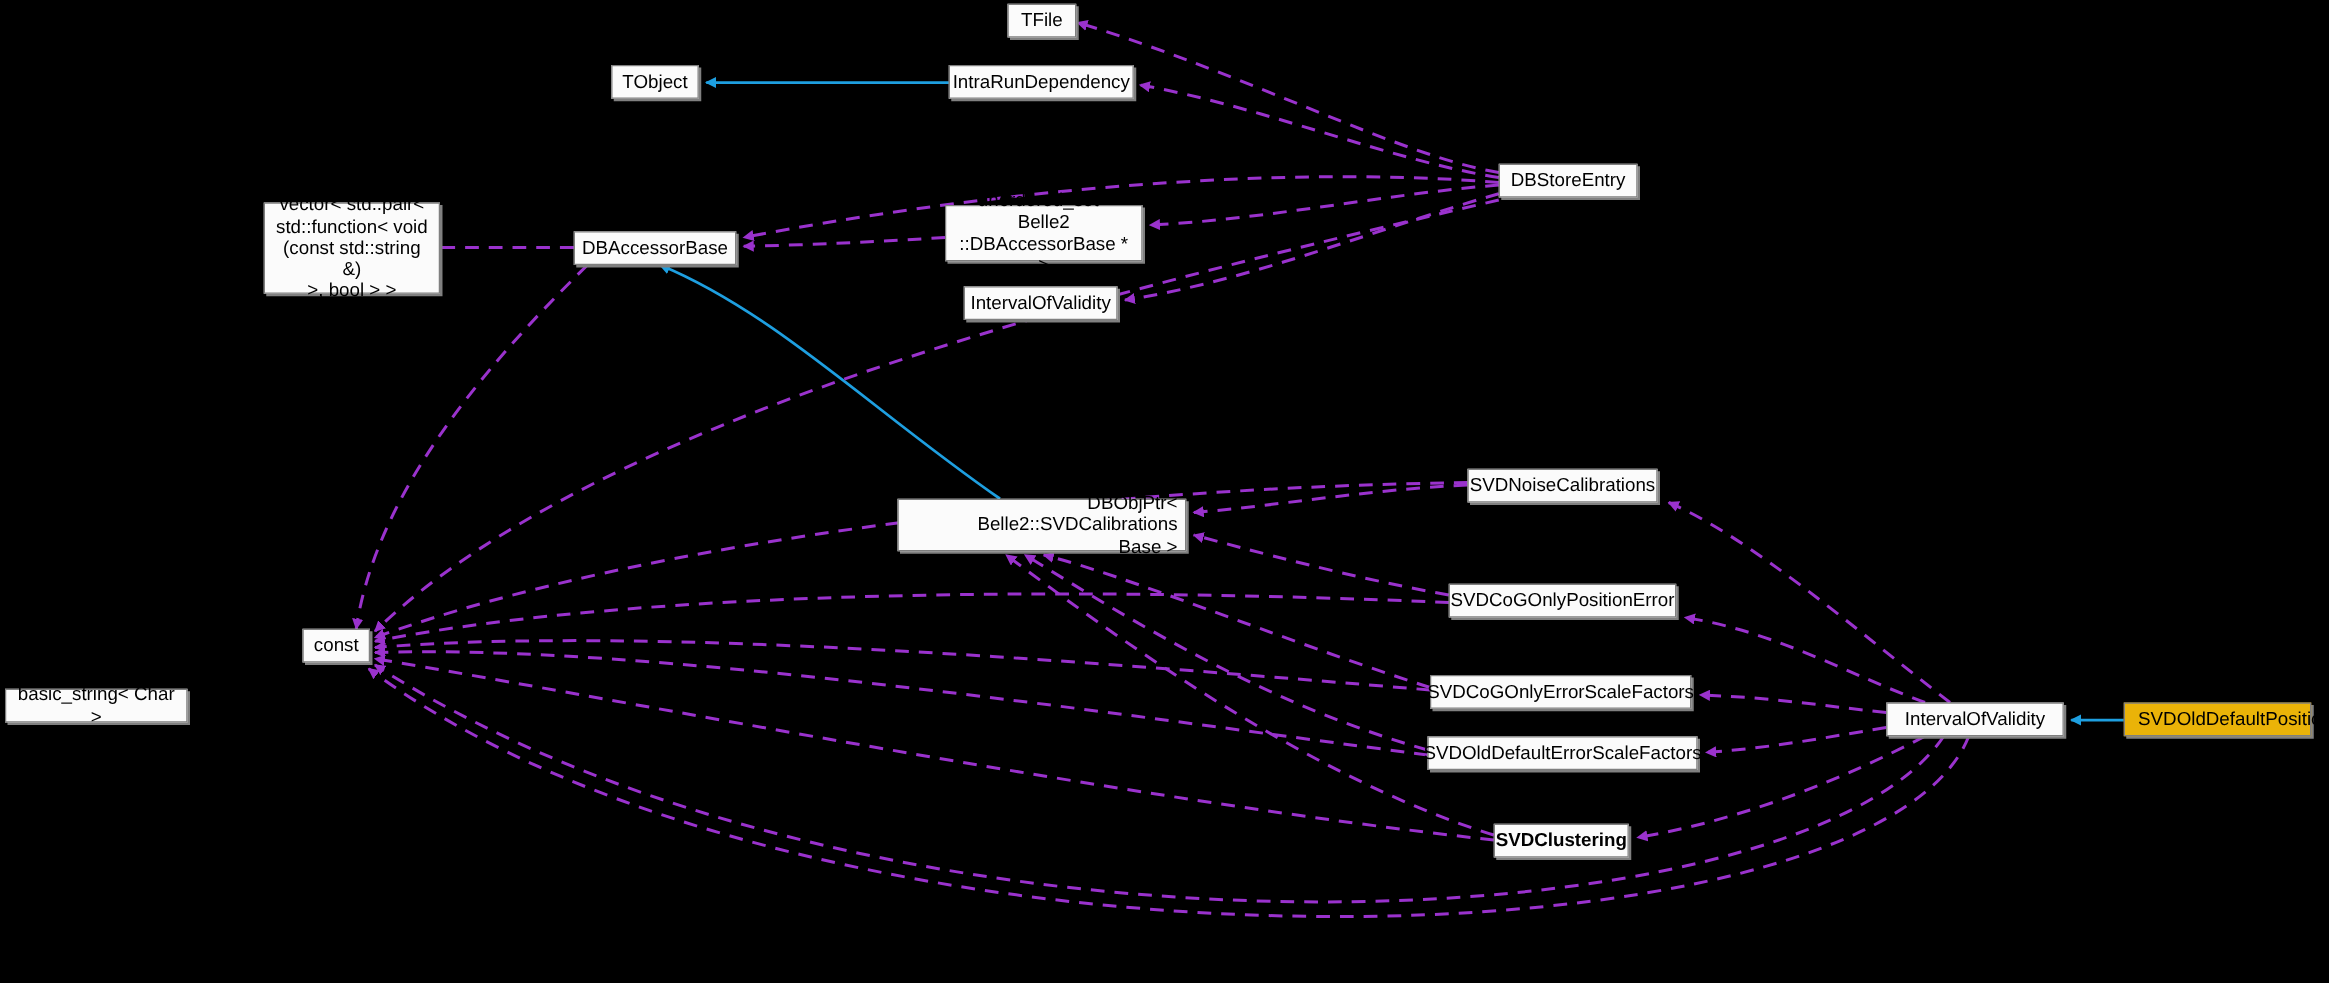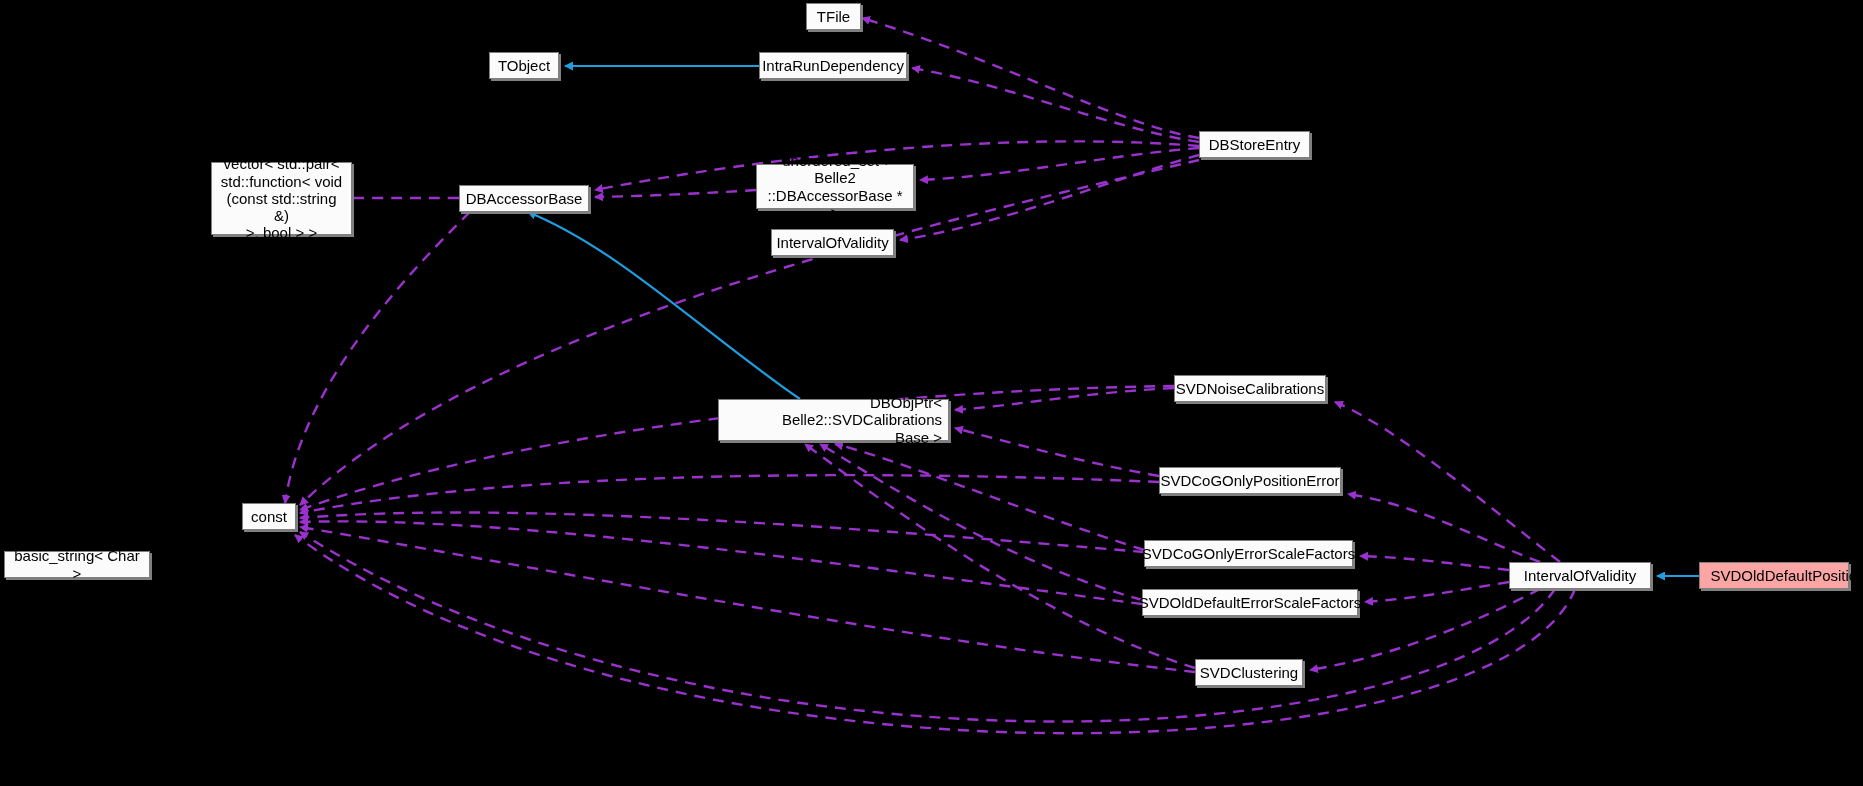--- a/index.html
+++ b/index.html
@@ -3,21 +3,21 @@
 <meta charset="utf-8">
 <style>
   html,body{margin:0;padding:0;background:#000;}
   body{font-family:"Liberation Sans",sans-serif;}
   #diagram-root{position:relative;width:1863px;height:786px;background:#000;overflow:hidden;}
   svg.edges{position:absolute;left:0;top:0;width:1863px;height:786px;}
   .node{position:absolute;box-sizing:border-box;background:#fbfbfb;border:1px solid #7f7f7f;
         box-shadow:2px 2px 0 0 #808080;display:flex;align-items:center;justify-content:center;
         text-align:center;color:#000;font-size:15px;line-height:1.15;padding:1px 6px;
         white-space:pre-line;font-family:"Liberation Sans",sans-serif;}
-  .node.current{background:#fca5a5;padding-left:34px;}
+  .node.current{background:#eab308;padding-left:34px;}
   .node-label{pointer-events:none;}
 </style>
 </head>
 <body>
 
 <div id="diagram-root">
 
   <svg class="edges" viewBox="0 0 1863 786" xmlns="http://www.w3.org/2000/svg">
     <defs>
       <marker id="arrow-usage" markerWidth="9" markerHeight="9" refX="8" refY="4.5" orient="auto" markerUnits="userSpaceOnUse">
@@ -76,16 +76,16 @@
       <div class="node" style="left: 1174px; top: 375px; width: 152px; height: 27px;"><span class="node-label">SVDNoiseCalibrations</span></div>
       <div class="node" style="left: 718px; top: 399px; width: 231px; height: 42px; text-align: right;"><span class="node-label">DBObjPtr&lt; Belle2::SVDCalibrations
 Base &gt;</span></div>
       <div class="node" style="left: 1159px; top: 467px; width: 182px; height: 27px;"><span class="node-label">SVDCoGOnlyPositionError</span></div>
       <div class="node" style="left: 4px; top: 503px; width: 146px; height: 27px; margin-top: 48px;"><span class="node-label">basic_string&lt; Char &gt;</span></div>
       <div class="node" style="left: 242px; top: 503px; width: 54px; height: 27px;"><span class="node-label">const</span></div>
       <div class="node" style="left: 1144px; top: 540px; width: 209px; height: 27px;"><span class="node-label">SVDCoGOnlyErrorScaleFactors</span></div>
       <div class="node" style="left: 1509px; top: 562px; width: 142px; height: 27px;"><span class="node-label">IntervalOfValidity</span></div>
       <div class="node current" style="left: 1699px; top: 562px; width: 150px; height: 27px;"><span class="node-label">SVDOldDefaultPosition</span></div>
       <div class="node" style="left: 1142px; top: 589px; width: 216px; height: 27px;"><span class="node-label">SVDOldDefaultErrorScaleFactors</span></div>
-      <div class="node" style="left: 1195px; top: 659px; width: 108px; height: 27px;"><span class="node-label">SVDClustering</span></div>
+      <div class="node" style="left: 1195px; top: 659px; width: 108px; height: 27px; font-weight: bold;"><span class="node-label">SVDClustering</span></div>
     </div>
 
 </div>
 
 </body></html>

